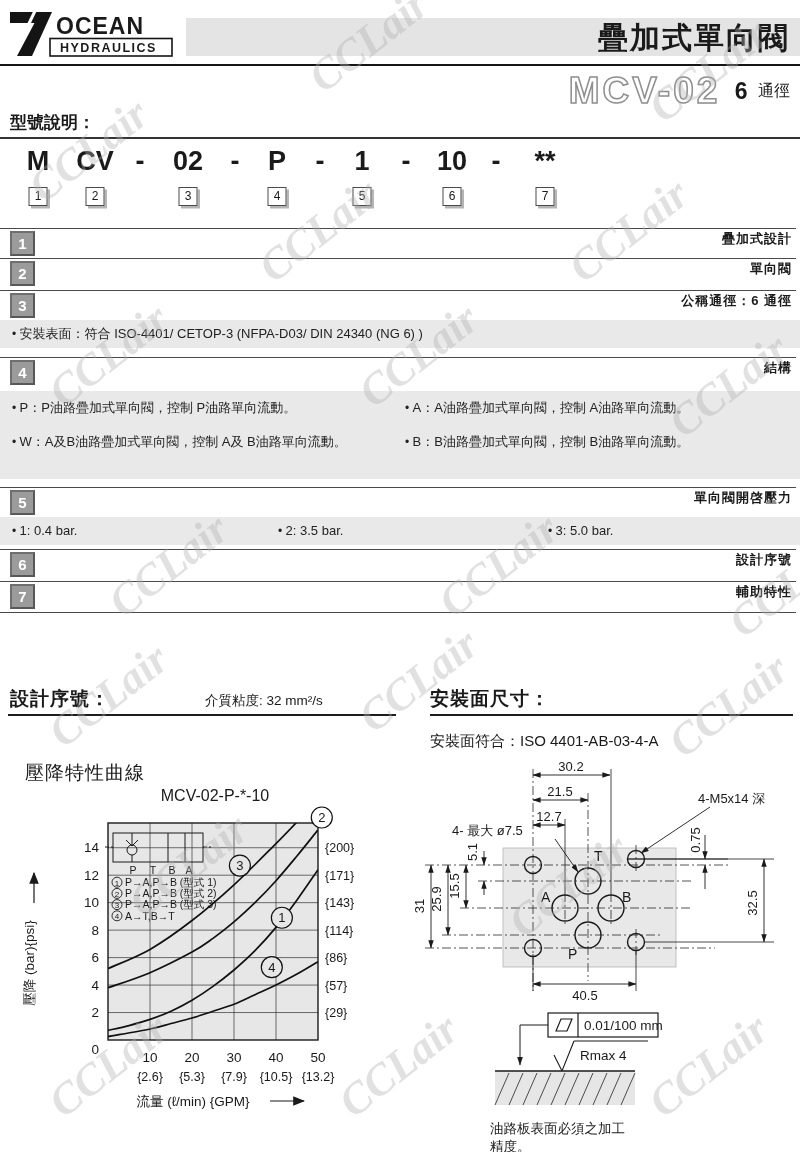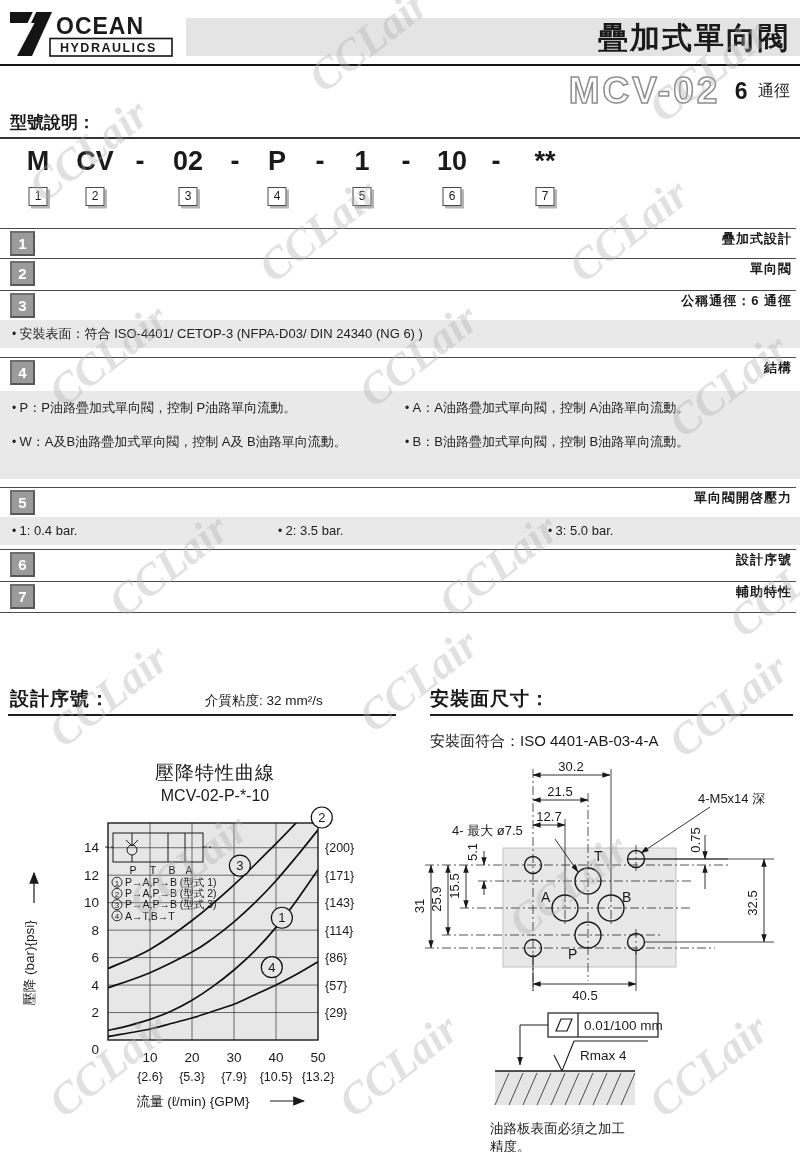--- a/index.html
+++ b/index.html
@@ -53,21 +53,21 @@
   .note-item::before{content:"•  ";font-size:12px;}
   .n5{position:absolute;top:0;line-height:28px;}
   .colL{position:absolute;left:12px;top:7px;width:385px;}
   .colR{position:absolute;left:405px;top:7px;width:390px;}
   .colL .note-item,.colR .note-item{display:block;height:34px;line-height:20px;}
   
   .h2{position:absolute;font-weight:bold;font-size:19px;letter-spacing:1px;}
   .h2rule{position:absolute;height:2px;background:#1d1d1d;}
   #viscosity{position:absolute;left:205px;top:692px;font-size:13.5px;}
   #standard{position:absolute;left:430px;top:732px;font-size:15px;}
-  #chart-title{position:absolute;left:25px;top:760px;width:380px;text-align:center;
+  #chart-title{position:absolute;left:25px;top:760px;width:380px;text-align:left;
     font-size:19px;letter-spacing:1px;}
   #chart-subtitle{position:absolute;left:25px;top:787px;width:380px;text-align:center;font-size:16px;}
   svg text{fill:#1a1a1a;}
 </style>
 </head>
 <body>
 
 <svg class="abs" style="left:8px;top:4px" width="172" height="54" viewBox="0 0 172 54">
   <polygon points="2,8 44,8 24,52 9,52 26.5,19 2,19" fill="#141414"></polygon>
   <line x1="5" y1="53" x2="27" y2="7" stroke="#fff" stroke-width="3"></line>

